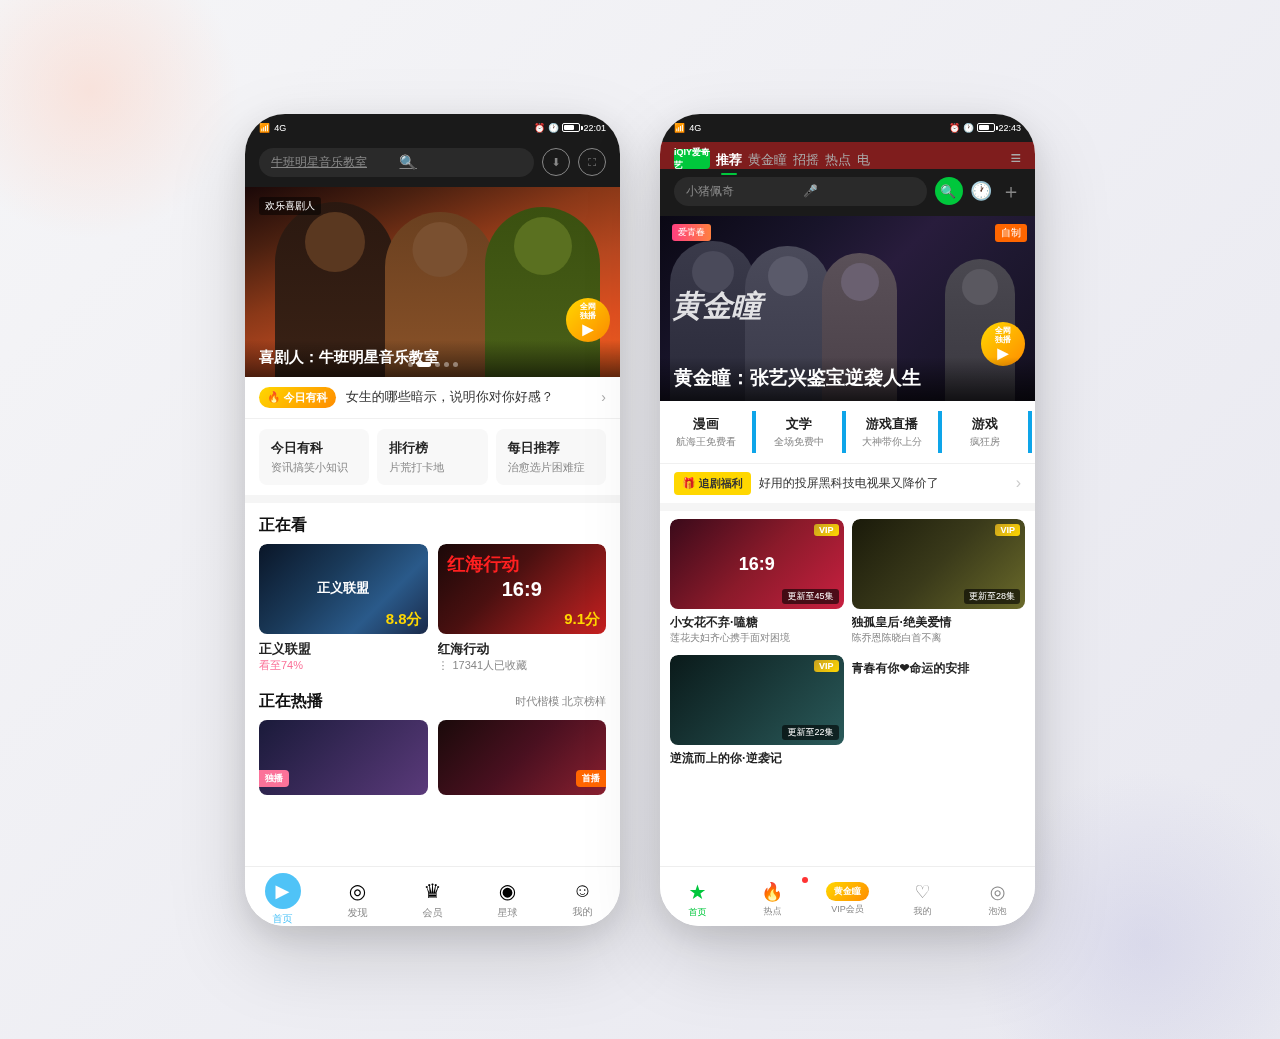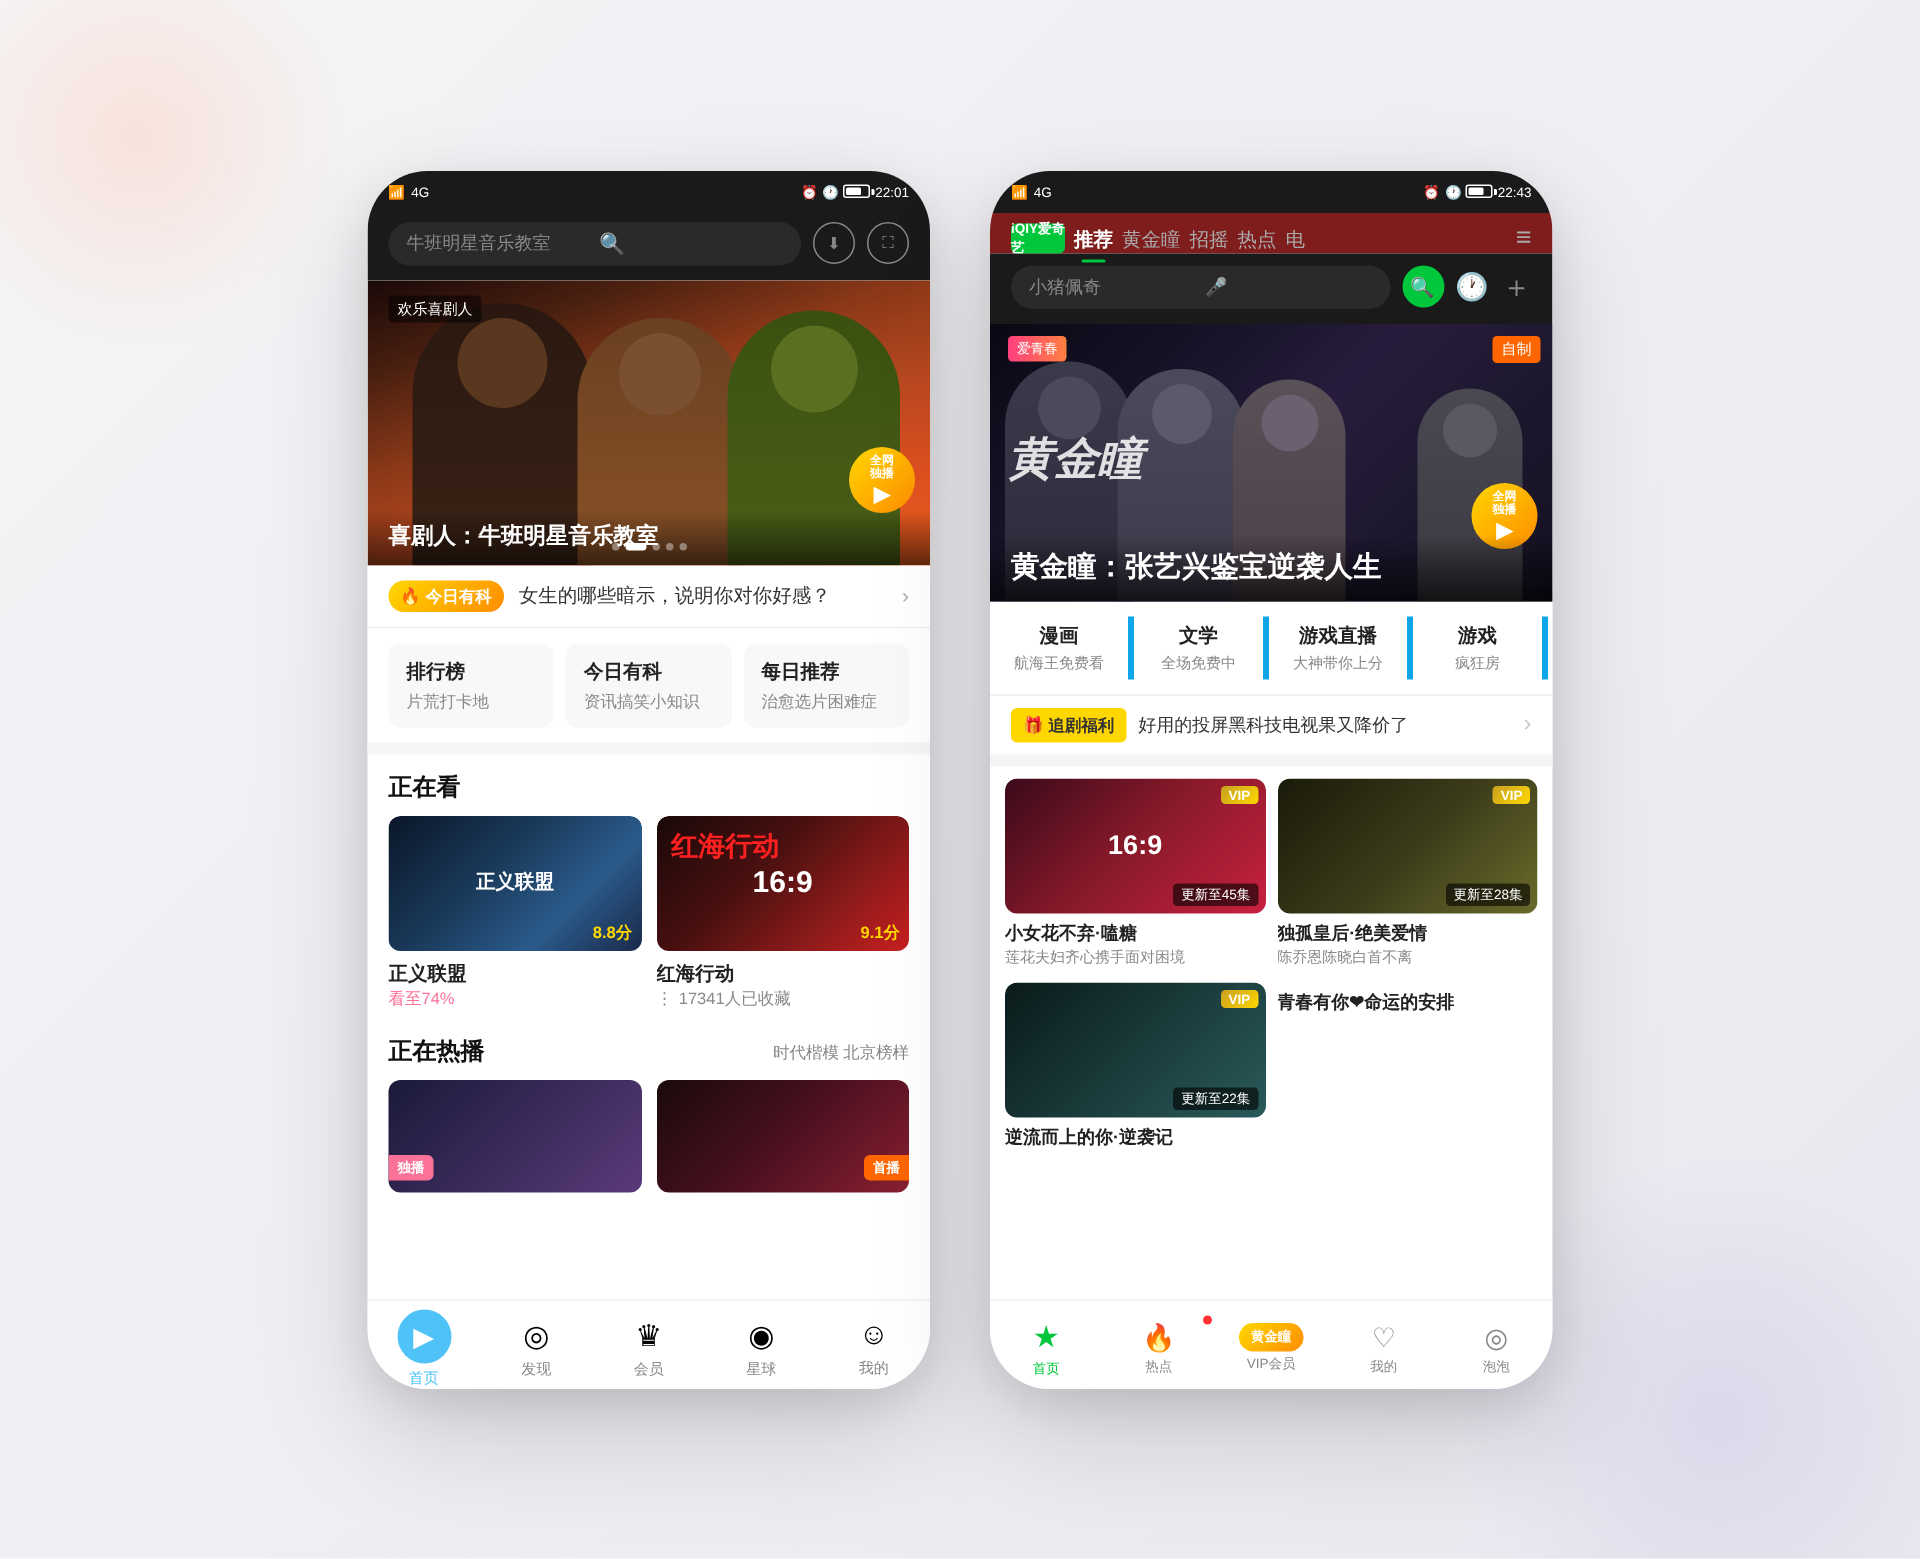--- a/index.html
+++ b/index.html
@@ -106,21 +106,21 @@
     }
     .search-input-wrap {
       flex: 1;
       background: #2a2a2a;
       border-radius: 16px;
       padding: 6px 12px;
       display: flex;
       align-items: center;
       gap: 6px;
     }
-    .search-input-wrap span { color: #888; font-size: 12px; flex: 1; }
+    .search-input-wrap span { color: #888; font-size: 12px; flex: 1; text-decoration: underline; }
     .search-action-btn {
       width: 28px; height: 28px;
       border: 1.5px solid #888;
       border-radius: 50%;
       display: flex; align-items: center; justify-content: center;
       color: #888; font-size: 11px;
     }
 
     
     .hero-banner {
@@ -216,21 +216,21 @@
     .video-thumb {
       width: 100%; height: 90px;
       position: relative;
       border-radius: 8px;
       overflow: hidden;
     }
     .vt-justice { background: linear-gradient(135deg, #0a1628 0%, #1a3a5a 40%, #2a5a8a 70%, #1a2a4a 100%); }
     .vt-redsea { background: linear-gradient(135deg, #1a0808 0%, #4a1010 40%, #8a1a1a 70%, #c82020 100%); }
     .video-score {
       position: absolute; bottom: 5px; right: 6px;
-      color: #ffd700; font-size: 11px; font-weight: 700;
+      color: #ffd700; font-size: 15px; font-weight: 700;
     }
     .video-center-text {
       position: absolute; top: 50%; left: 50%; transform: translate(-50%, -50%);
       color: #fff; font-size: 20px; font-weight: 900;
     }
     .video-info { padding: 6px 0; }
     .video-title { font-size: 13px; font-weight: 600; color: #222; }
     .video-meta { font-size: 11px; color: #888; display: flex; align-items: center; gap: 4px; }
     .video-meta .progress { color: #fb7299; }
 
@@ -529,26 +529,26 @@
     </div>
 
     <div class="daily-science">
       <div class="science-badge">🔥 今日有科</div>
       <div class="science-text">女生的哪些暗示，说明你对你好感？</div>
       <div class="science-arrow">›</div>
     </div>
 
     <div class="category-cards">
       <div class="cat-card">
+        <div class="cat-title">今日有科</div>
+        <div class="cat-sub">资讯搞笑小知识</div>
+      </div>
+      <div class="cat-card">
         <div class="cat-title">排行榜</div>
         <div class="cat-sub">片荒打卡地</div>
-      </div>
-      <div class="cat-card">
-        <div class="cat-title">今日有科</div>
-        <div class="cat-sub">资讯搞笑小知识</div>
       </div>
       <div class="cat-card">
         <div class="cat-title">每日推荐</div>
         <div class="cat-sub">治愈选片困难症</div>
       </div>
     </div>
 
     <div class="section-header">
       <div class="section-title">正在看</div>
     </div>

